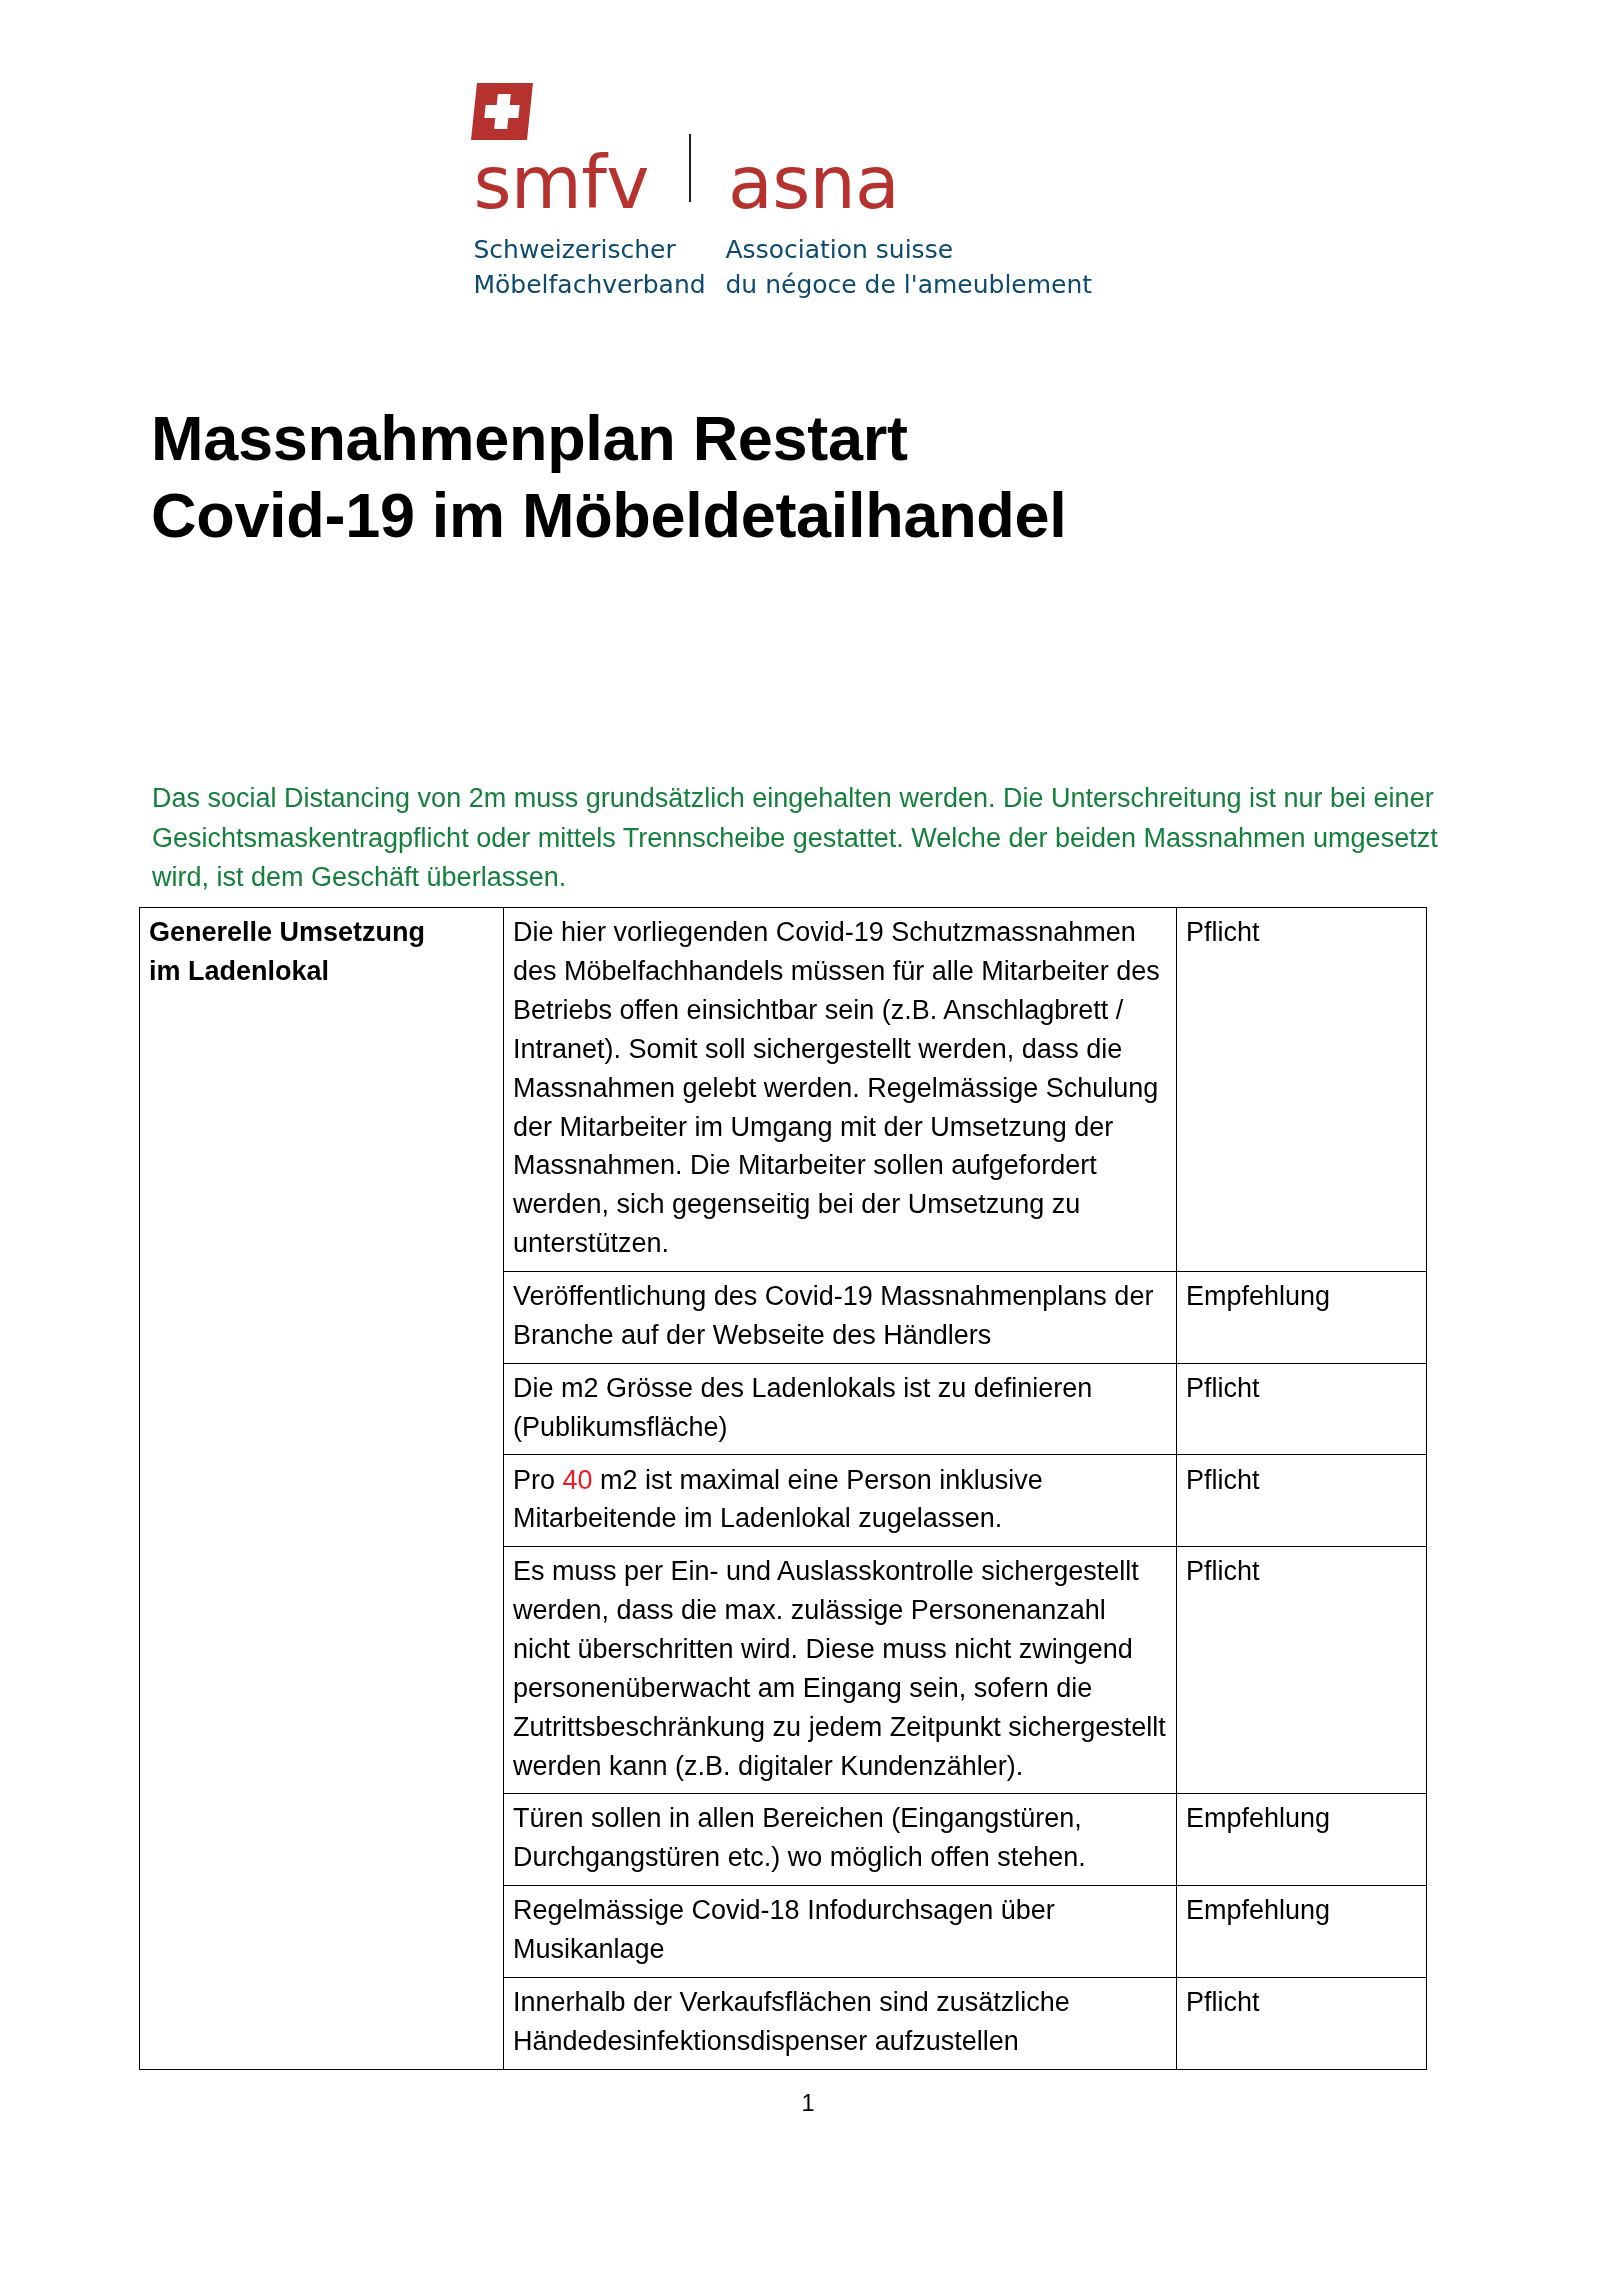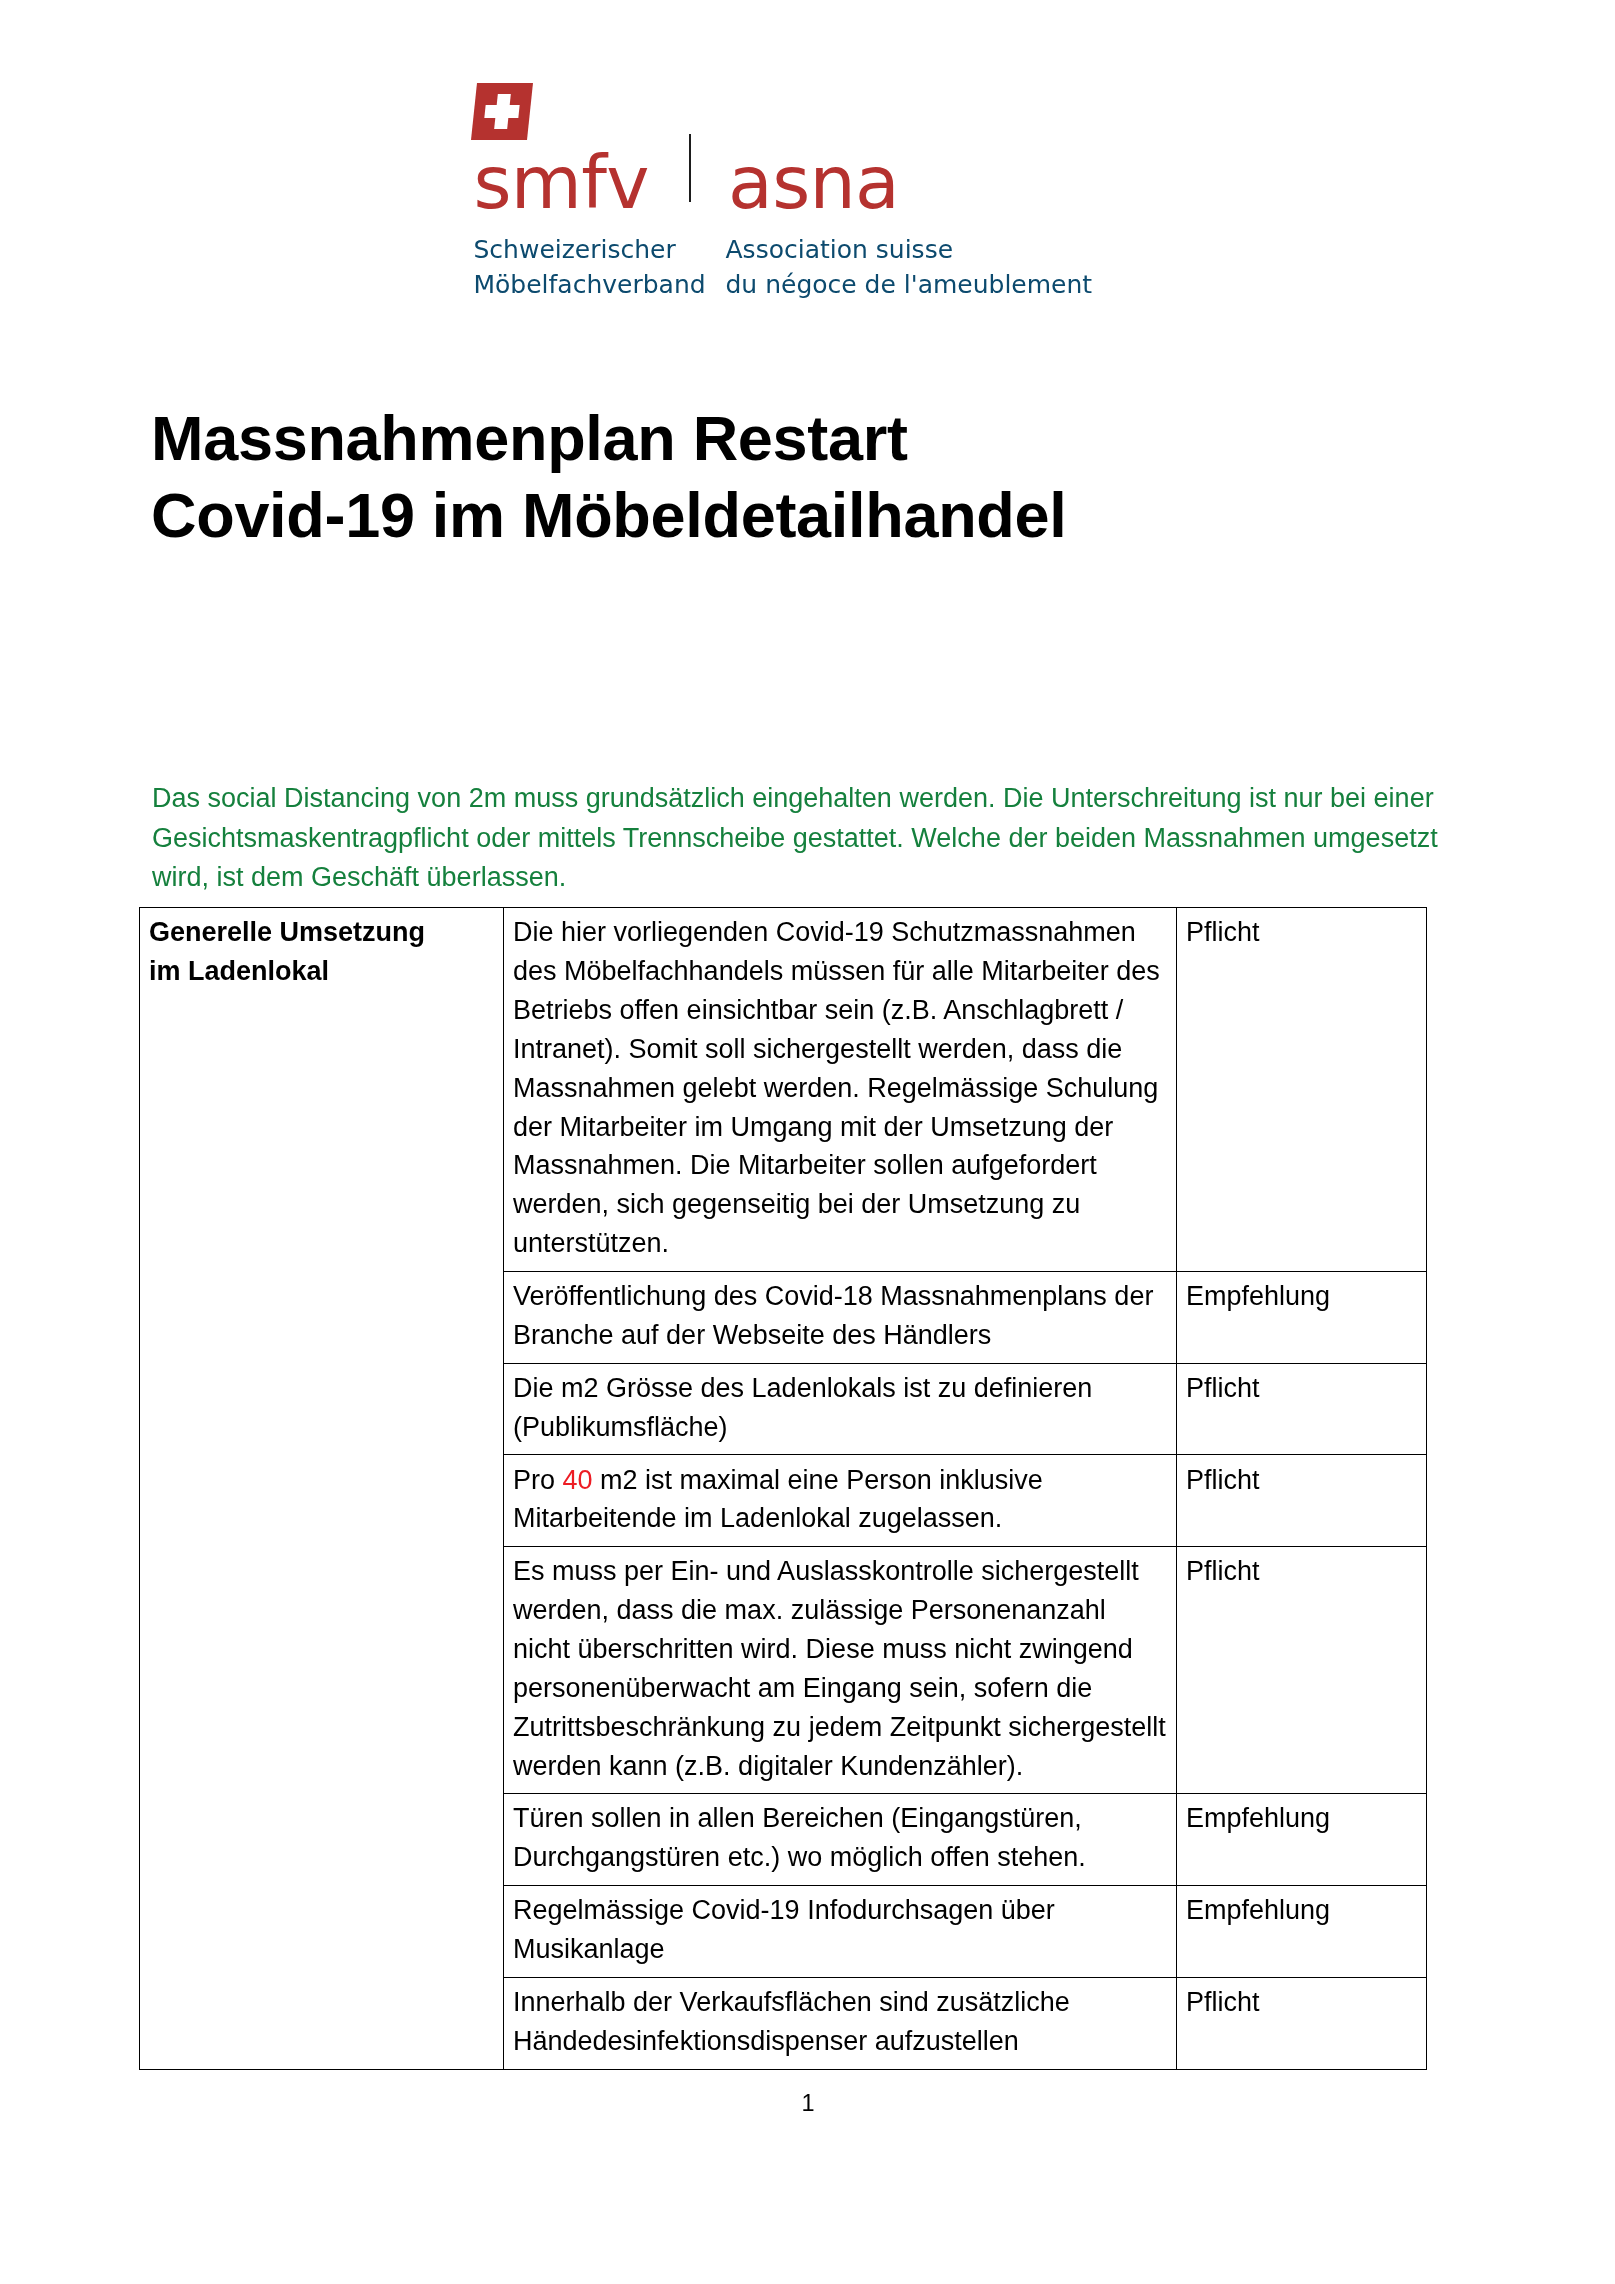--- a/index.html
+++ b/index.html
@@ -224,21 +224,21 @@
       <tr>
         <td class="col-category" rowspan="8">
           <div>Generelle Umsetzung</div>
           <div>im Ladenlokal</div>
         </td>
         <td class="col-measure">Die hier vorliegenden Covid-19 Schutzmassnahmen des Möbelfachhandels müssen für alle Mitarbeiter des Betriebs offen einsichtbar sein (z.B. Anschlagbrett / Intranet). Somit soll sichergestellt werden, dass die Massnahmen gelebt werden. Regelmässige Schulung der Mitarbeiter im Umgang mit der Umsetzung der Massnahmen. Die Mitarbeiter sollen aufgefordert werden, sich gegenseitig bei der Umsetzung zu unterstützen.</td>
         <td class="col-duty">Pflicht</td>
       </tr>
 
       <tr>
-        <td class="col-measure">Veröffentlichung des Covid-18 Massnahmenplans der Branche auf der Webseite des Händlers</td>
+        <td class="col-measure">Veröffentlichung des Covid-19 Massnahmenplans der Branche auf der Webseite des Händlers</td>
         <td class="col-duty">Empfehlung</td>
       </tr>
 
       <tr>
         <td class="col-measure">Die m2 Grösse des Ladenlokals ist zu definieren (Publikumsfläche)</td>
         <td class="col-duty">Pflicht</td>
       </tr>
 
       <tr>
         <td class="col-measure"><span>Pro </span><span class="highlight-number">40</span><span> m2 ist maximal eine Person inklusive Mitarbeitende im Ladenlokal zugelassen.</span></td>
@@ -249,21 +249,21 @@
         <td class="col-measure">Es muss per Ein- und Auslasskontrolle sichergestellt werden, dass die max. zulässige Personenanzahl nicht überschritten wird. Diese muss nicht zwingend personenüberwacht am Eingang sein, sofern die Zutrittsbeschränkung zu jedem Zeitpunkt sichergestellt werden kann (z.B. digitaler Kundenzähler).</td>
         <td class="col-duty">Pflicht</td>
       </tr>
 
       <tr>
         <td class="col-measure">Türen sollen in allen Bereichen (Eingangstüren, Durchgangstüren etc.) wo möglich offen stehen.</td>
         <td class="col-duty">Empfehlung</td>
       </tr>
 
       <tr>
-        <td class="col-measure">Regelmässige Covid-19 Infodurchsagen über Musikanlage</td>
+        <td class="col-measure">Regelmässige Covid-18 Infodurchsagen über Musikanlage</td>
         <td class="col-duty">Empfehlung</td>
       </tr>
 
       <tr>
         <td class="col-measure">Innerhalb der Verkaufsflächen sind zusätzliche Händedesinfektionsdispenser aufzustellen</td>
         <td class="col-duty">Pflicht</td>
       </tr>
 
     </tbody>
   </table>

